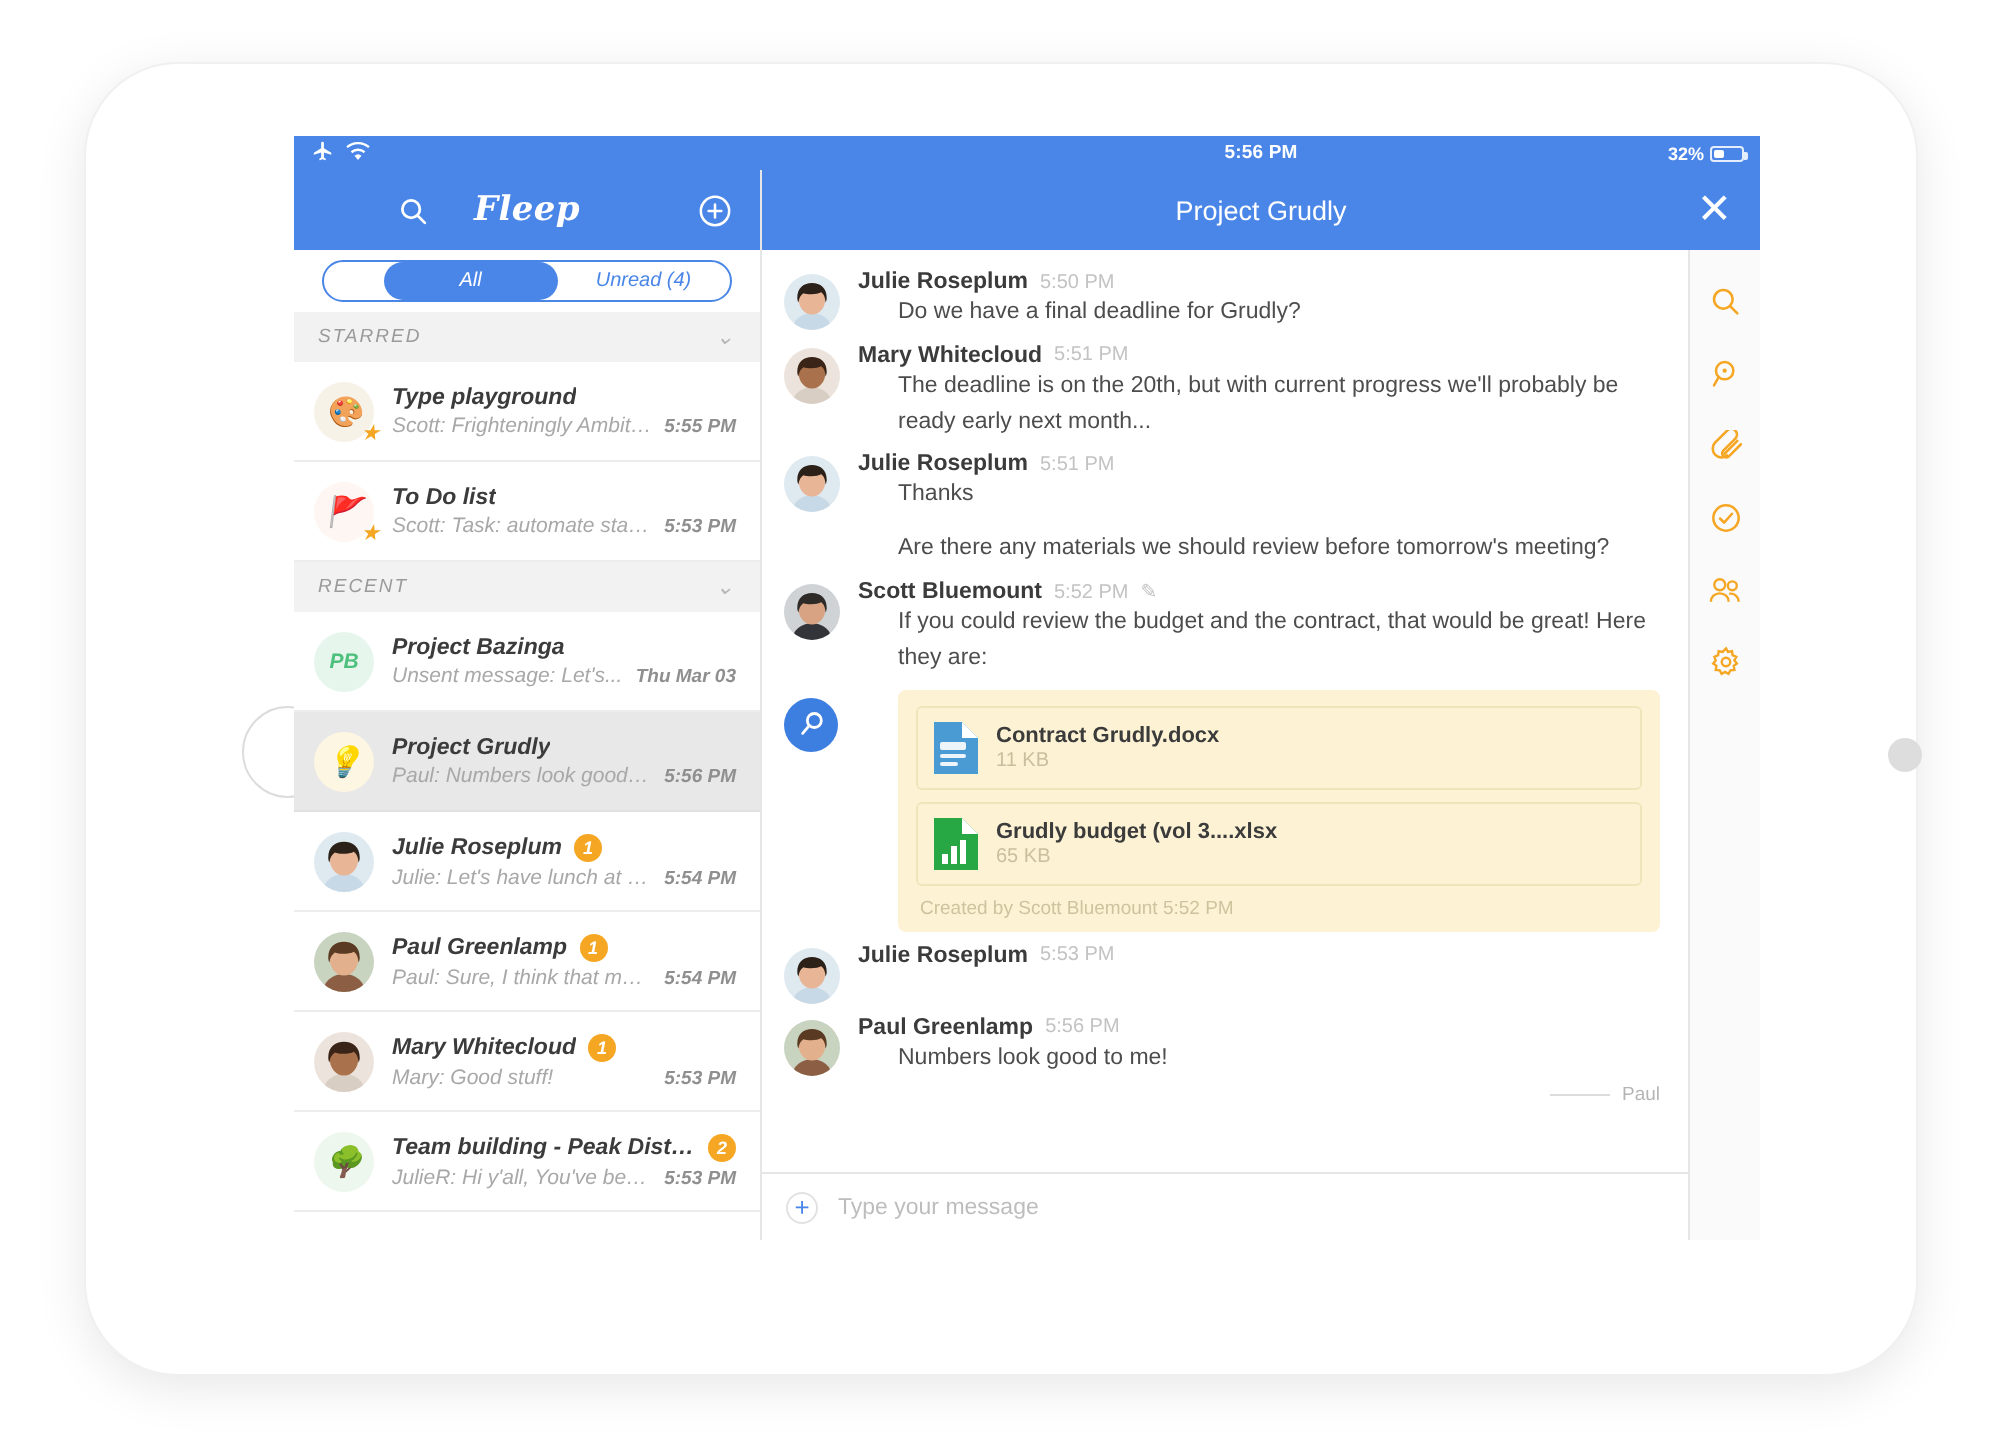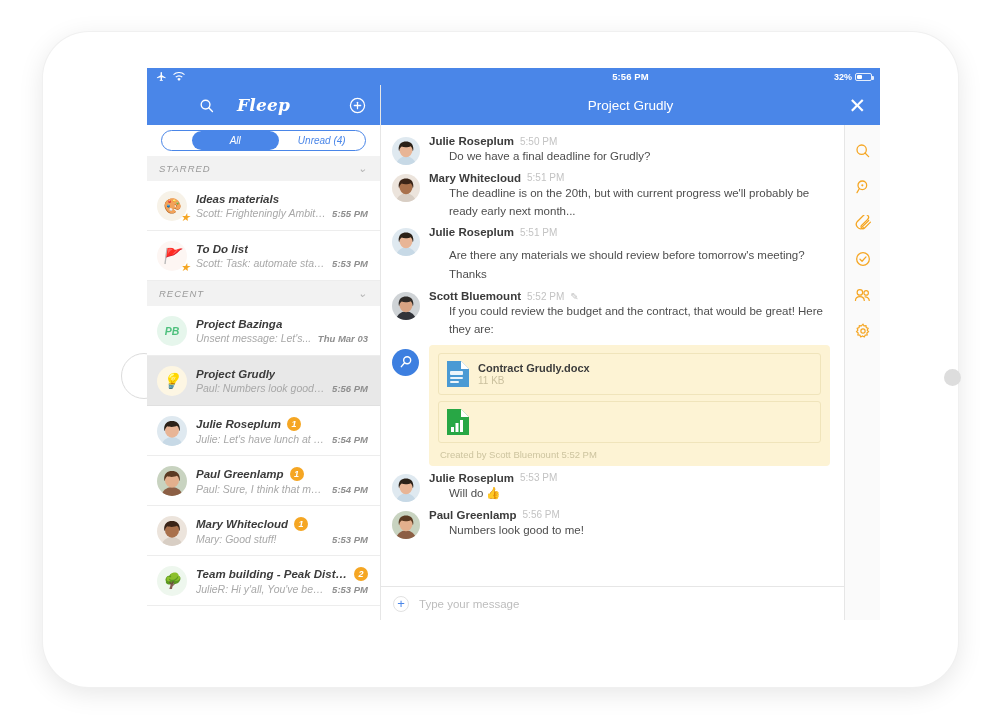--- a/index.html
+++ b/index.html
@@ -271,20 +271,21 @@
   .pin-icon {
     width:27px; height:27px; border-radius:50%;
     background:#3d7fe0; color:#ffffff;
     display:flex; align-items:center; justify-content:center;
     margin-top:4px;
   }
   .pin-card {
     flex:1; min-width:0;
     background:#fdf3d4; border-radius:4px;
     padding: 8px 9px 6px 9px;
+    margin-left: 20px;
   }
   .file-row {
     border:1px solid #f0e4bb; border-radius:3px;
     background:#fdf3d4;
     display:flex; align-items:center;
     padding: 7px 8px; margin-bottom:6px;
     cursor:pointer;
   }
   .file-ico { width:22px; height:26px; flex-shrink:0; margin-right:9px; }
   .file-meta { min-width:0; }
@@ -395,21 +396,21 @@
 
       <div id="convo-scroll">
           <div class="section-head">
             <span>STARRED</span>
             <span class="chev">⌄</span>
           </div>
           <div class="convo-row">
             <div class="convo-av" style="background: rgb(247, 242, 232);">🎨<span class="star-badge">★</span></div>
             <div class="convo-txt">
               <div class="convo-title-row">
-                <div class="convo-title">Ideas materials</div>
+                <div class="convo-title">Type playground</div>
               </div>
               <div class="convo-sub-row">
                 <div class="convo-snippet">Scott: Frighteningly Ambiti...</div>
                 <div class="convo-time">5:55 PM</div>
               </div>
             </div>
           </div>
           <div class="convo-row">
             <div class="convo-av" style="background: rgb(253, 246, 243);">🚩<span class="star-badge">★</span></div>
             <div class="convo-txt">
@@ -576,22 +577,22 @@
                       <ellipse cx="20" cy="40" rx="14" ry="12" fill="#c7d9e6"></ellipse>
                       <ellipse cx="20" cy="18" rx="9.5" ry="11" fill="#e8b596"></ellipse>
                       <path d="M9.5 17c0-7 4.5-10.5 10.5-10.5S30.5 10 30.5 17c0 1.2-.3 2.6-.8 3.3-.3-4-1.6-6.2-3.2-7.2-2.4 1.6-9.4 1.9-12.6.6-1.8 1.3-3.3 3.3-3.6 6.7-.5-.8-.8-2.2-.8-3.4z" fill="#2b2118"></path>
                     </svg></div>
                 </div>
                 <div class="msg-body">
                   <div class="msg-meta">
                     <span class="msg-author">Julie Roseplum</span>
                     <span class="msg-time">5:51 PM</span>
                   </div>
+                  <div class="msg-text">Thanks</div>
                   <div class="msg-text extra">Are there any materials we should review before tomorrow's meeting?</div>
-                  <div class="msg-text">Thanks</div>
                 </div>
               </div>
               <div class="msg">
                 <div class="msg-av-col">
                   <div class="msg-av"><svg viewBox="0 0 40 40" width="100%" height="100%">
                       <rect width="40" height="40" fill="#cfd3d6"></rect>
                       <ellipse cx="20" cy="40" rx="14" ry="12" fill="#32343a"></ellipse>
                       <ellipse cx="20" cy="18" rx="9.5" ry="11" fill="#d8a383"></ellipse>
                       <path d="M9.5 17c0-7 4.5-10.5 10.5-10.5S30.5 10 30.5 17c0 1.2-.3 2.6-.8 3.3-.3-4-1.6-6.2-3.2-7.2-2.4 1.6-9.4 1.9-12.6.6-1.8 1.3-3.3 3.3-3.6 6.7-.5-.8-.8-2.2-.8-3.4z" fill="#2e2a27"></path>
                     </svg></div>
@@ -633,58 +634,65 @@
                   <div class="file-row">
                     <div class="file-ico"><svg viewBox="0 0 22 26" width="22" height="26">
                         <path d="M0 0h14l8 8v18H0z" fill="#28a745"></path>
                         <path d="M14 0l8 8h-8z" fill="#ffffff"></path>
                         <g transform="translate(0,3)">
                           <rect x="4" y="15" width="3" height="5" fill="#ffffff"></rect>
                           <rect x="8.5" y="11" width="3" height="9" fill="#ffffff"></rect>
                           <rect x="13" y="8" width="3" height="12" fill="#ffffff"></rect>
                         </g>
                       </svg></div>
+                    <div class="file-meta">
+                      <div class="file-name">Grudly budget (vol 3....xlsx</div>
+                      <div class="file-size">65 KB</div>
+                    </div>
                   </div>
                   <div class="pin-created">Created by Scott Bluemount 5:52 PM</div>
                 </div>
               </div>
               <div class="msg">
                 <div class="msg-av-col">
                   <div class="msg-av"><svg viewBox="0 0 40 40" width="100%" height="100%">
                       <rect width="40" height="40" fill="#dfe9f0"></rect>
                       <ellipse cx="20" cy="40" rx="14" ry="12" fill="#c7d9e6"></ellipse>
                       <ellipse cx="20" cy="18" rx="9.5" ry="11" fill="#e8b596"></ellipse>
                       <path d="M9.5 17c0-7 4.5-10.5 10.5-10.5S30.5 10 30.5 17c0 1.2-.3 2.6-.8 3.3-.3-4-1.6-6.2-3.2-7.2-2.4 1.6-9.4 1.9-12.6.6-1.8 1.3-3.3 3.3-3.6 6.7-.5-.8-.8-2.2-.8-3.4z" fill="#2b2118"></path>
                     </svg></div>
                 </div>
                 <div class="msg-body">
                   <div class="msg-meta">
                     <span class="msg-author">Julie Roseplum</span>
                     <span class="msg-time">5:53 PM</span>
                   </div>
-                  <div class="msg-text">Will do 👍</div>
                 </div>
               </div>
               <div class="msg">
                 <div class="msg-av-col">
                   <div class="msg-av"><svg viewBox="0 0 40 40" width="100%" height="100%">
                       <rect width="40" height="40" fill="#c8d3c0"></rect>
                       <ellipse cx="20" cy="40" rx="14" ry="12" fill="#8c5f45"></ellipse>
                       <ellipse cx="20" cy="18" rx="9.5" ry="11" fill="#e3b08d"></ellipse>
                       <path d="M9.5 17c0-7 4.5-10.5 10.5-10.5S30.5 10 30.5 17c0 1.2-.3 2.6-.8 3.3-.3-4-1.6-6.2-3.2-7.2-2.4 1.6-9.4 1.9-12.6.6-1.8 1.3-3.3 3.3-3.6 6.7-.5-.8-.8-2.2-.8-3.4z" fill="#5a3a22"></path>
                     </svg></div>
                 </div>
                 <div class="msg-body">
                   <div class="msg-meta">
                     <span class="msg-author">Paul Greenlamp</span>
                     <span class="msg-time">5:56 PM</span>
                   </div>
                   <div class="msg-text">Numbers look good to me!</div>
                 </div>
               </div>
+              <div class="read-receipt">
+                <span class="rr-line"></span>
+                <span>Paul</span>
+              </div>
             </div>
           <div id="composer">
             <div id="plus-compose">+</div>
             <input id="compose-input" type="text" placeholder="Type your message" style="">
           </div>
         </div>
 
         <div id="icon-rail">
             <div class="rail-btn">
               <svg width="16" height="16" viewBox="0 0 24 24" fill="none" stroke="#f5a623" stroke-width="1.9">

